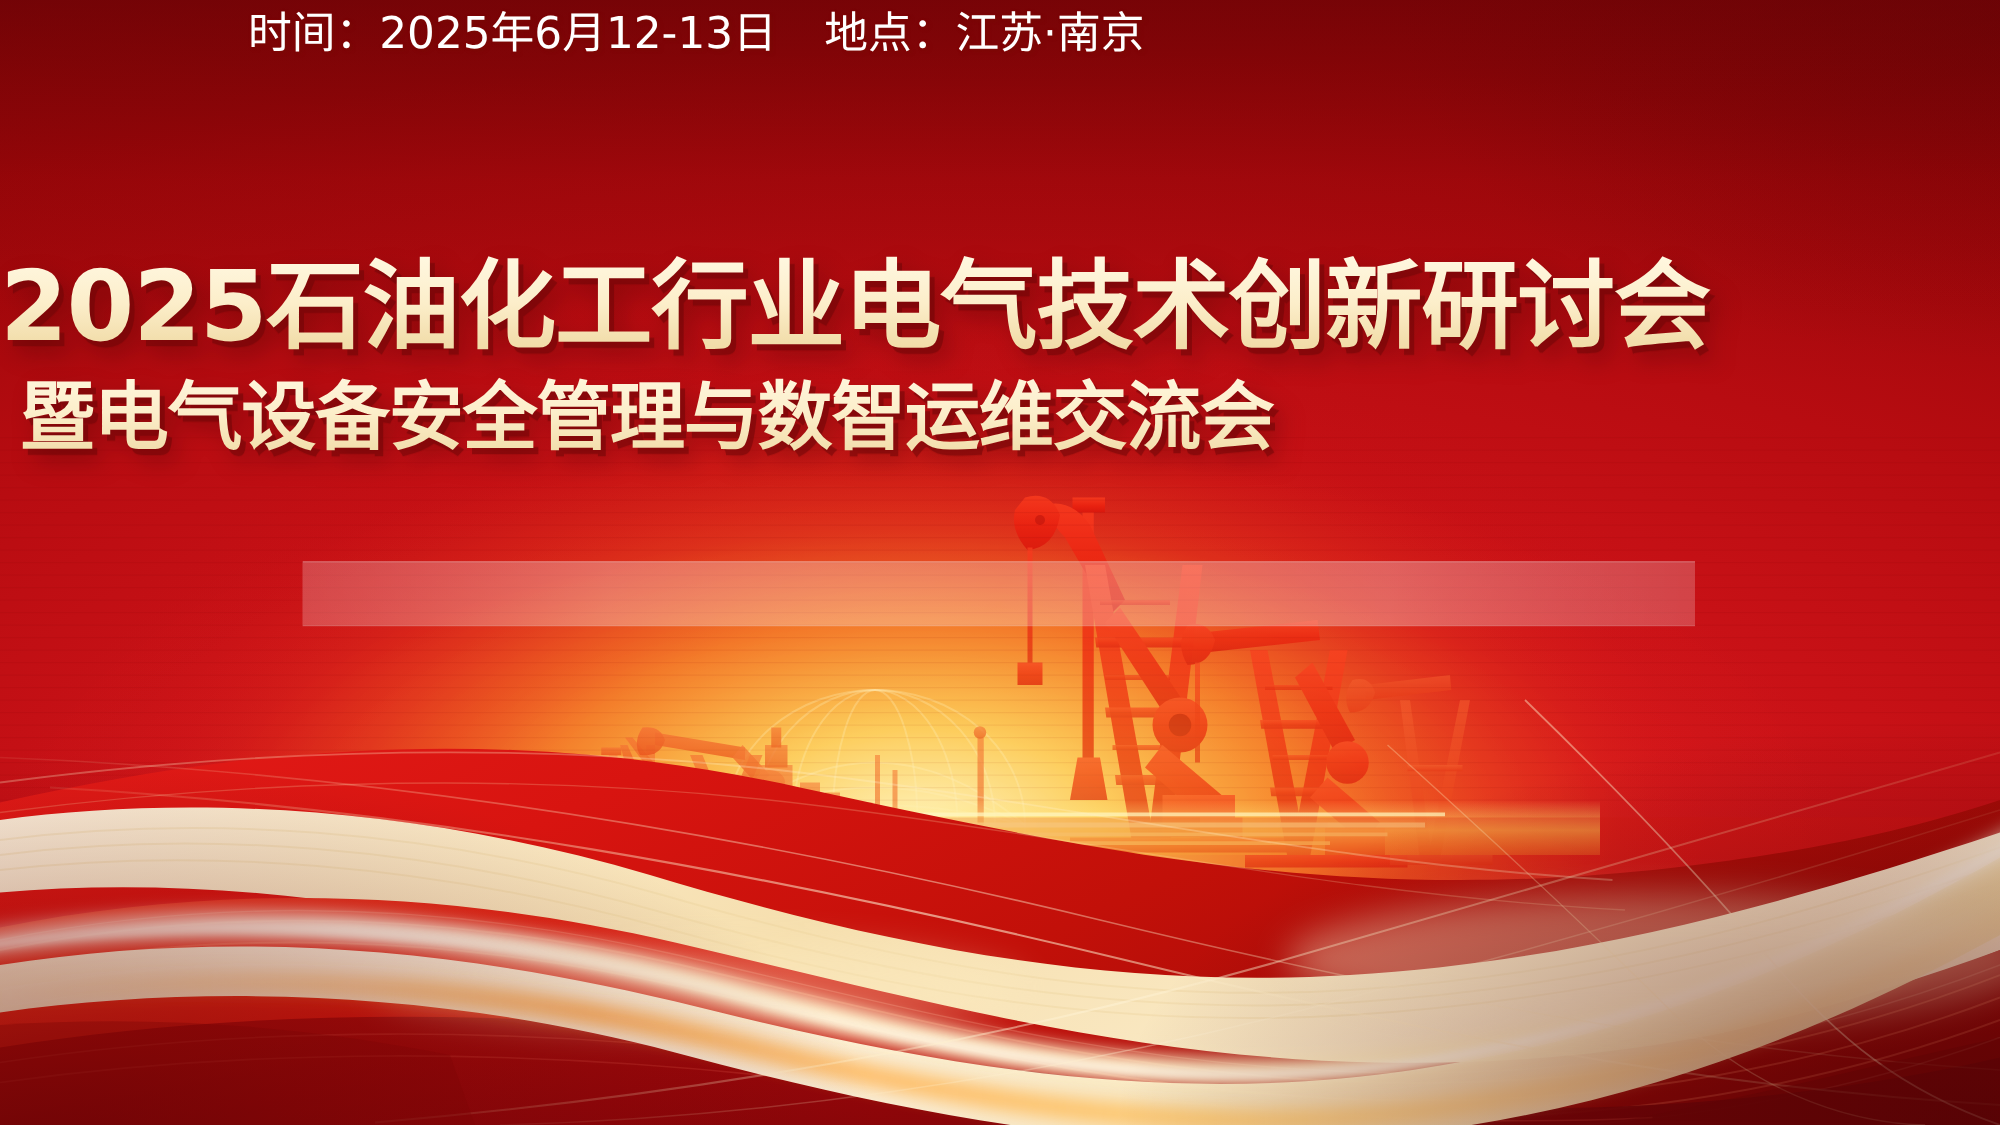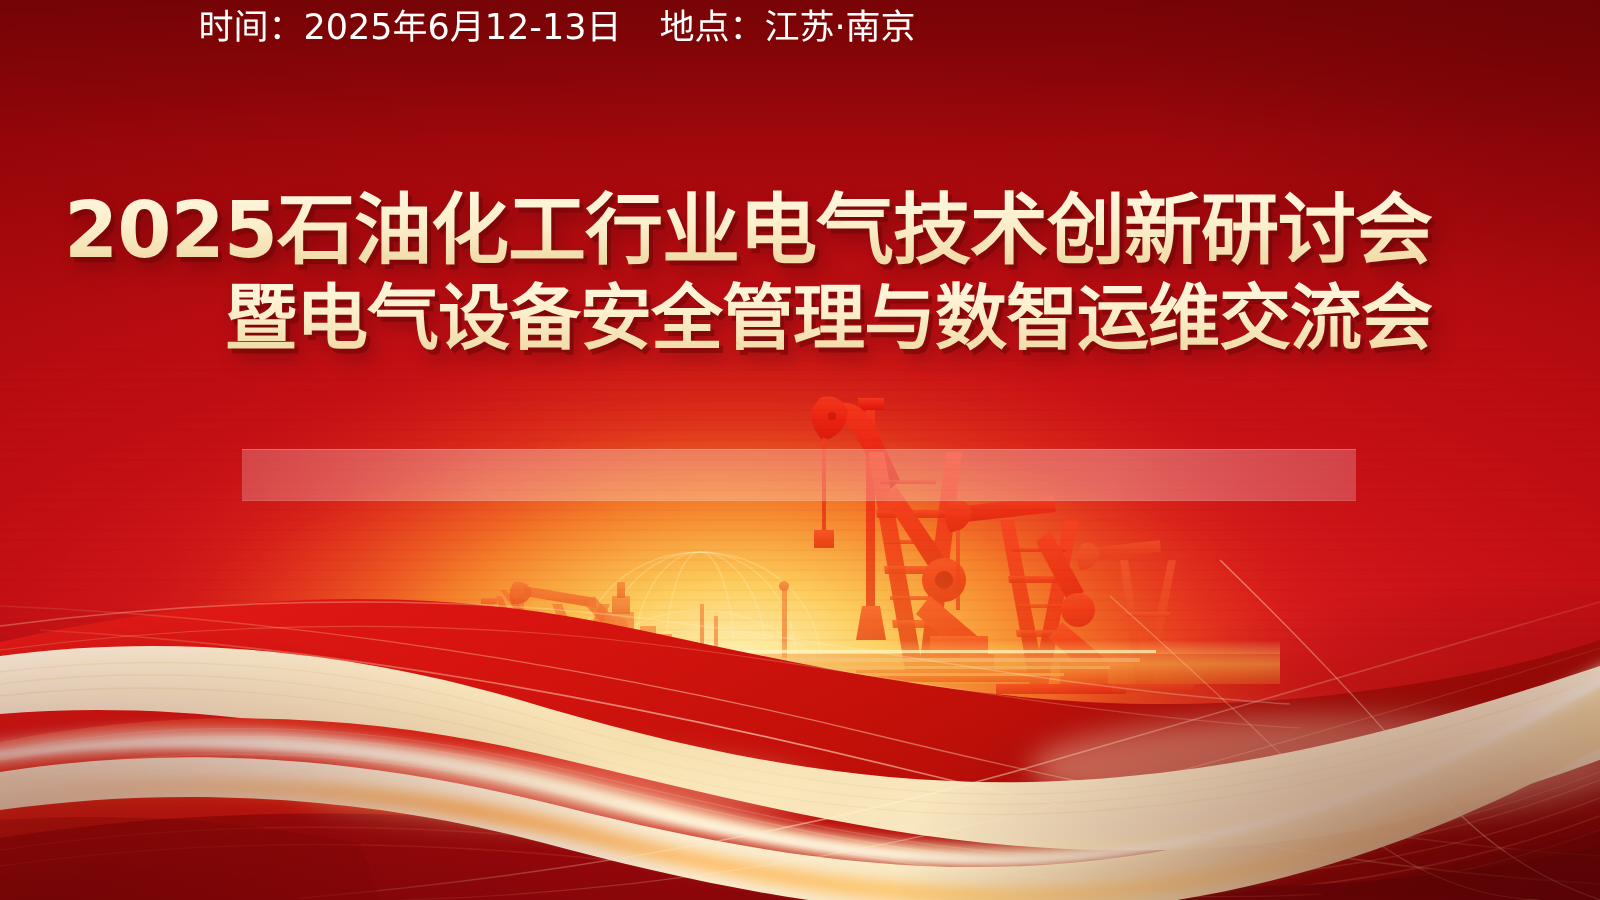--- a/index.html
+++ b/index.html
@@ -52,41 +52,41 @@
       radial-gradient(60% 50% at 99% 100%, rgba(72,2,4,0.62) 0%, rgba(72,2,4,0) 72%),
       radial-gradient(40% 40% at 100% 2%, rgba(96,3,5,0.40) 0%, rgba(96,3,5,0) 75%);
   }
 
   .svg-layer { position: absolute; inset: 0; }
   svg.full { width: 1600px; height: 900px; display: block; }
 
   
   #title-block {
     position: absolute;
-    top: 186px;
+    top: 202px;
     left: 0;
     width: 1432px;
-    text-align: right;
+    text-align: left;
     z-index: 40;
   }
   .title-line {
     font-family: "DejaVu Sans", "Liberation Sans", sans-serif;
     font-weight: bold;
     font-size: 78px;
     line-height: 88px;
     letter-spacing: -1px;
     color: #FCEFCB;
     background: linear-gradient(to bottom, #FFF8E2 0%, #FCEECA 46%, #F3DFAE 78%, #EFD79E 100%);
     -webkit-background-clip: text;
     background-clip: text;
     -webkit-text-fill-color: transparent;
     filter: drop-shadow(4px 5px 0px rgba(110,5,8,0.55)) drop-shadow(7px 8px 9px rgba(88,3,6,0.38));
     white-space: nowrap;
   }
-  .title-line.second { font-size: 72px; }
+  .title-line.second { font-size: 60px; padding-left: 16px; }
 
   
   #info-bar {
     position: absolute;
     left: 242px;
     top: 449px;
     width: 1114px;
     height: 52px;
     z-index: 45;
     background: linear-gradient(to right,

